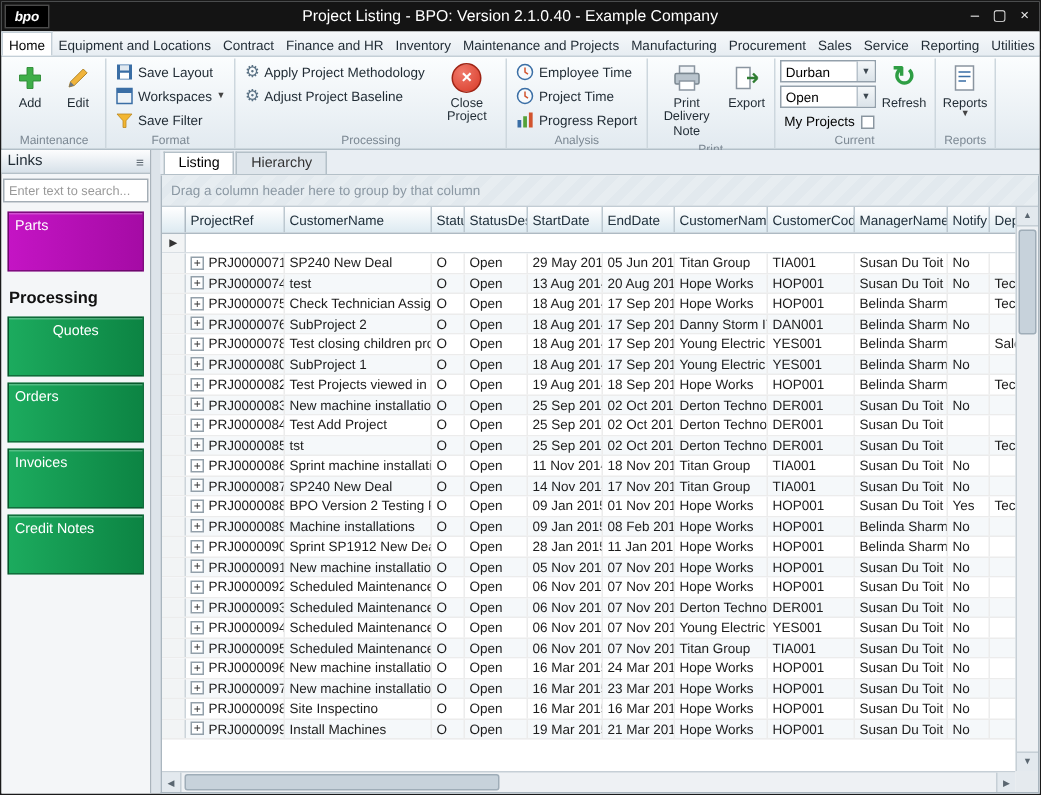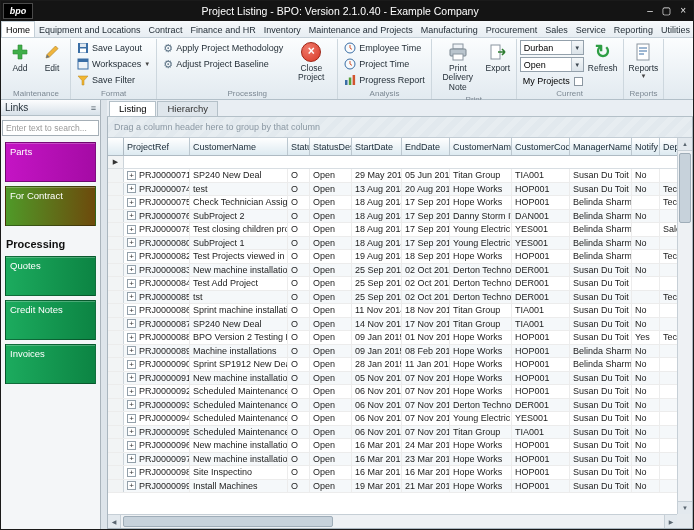--- a/index.html
+++ b/index.html
@@ -305,27 +305,27 @@
     <div class="sidebar">
       <div class="links-header">
         <span>Links</span>
         <span class="links-menu">≡</span>
       </div>
       <div class="searchwrap">
         <input class="search-input" placeholder="Enter text to search..." style="">
       </div>
       <div class="tiles">
           <div class="tile" style="background: linear-gradient(to right, rgb(196, 20, 196), rgb(165, 11, 165));">Parts</div>
-          <div class="tile" style="background: linear-gradient(to right, rgb(79, 154, 40), rgb(109, 74, 12));">For Contract</div>
         </div>
       <div class="section-label">Processing</div>
       <div class="tiles">
-          <div class="tile" style="background: linear-gradient(to right, rgb(28, 171, 94), rgb(12, 132, 67));">Quotes</div>
+          <div class="tile" style="background: linear-gradient(to right, rgb(28, 171, 94), rgb(12, 132, 67)); text-align: center;">Quotes</div>
+          <div class="tile" style="background: linear-gradient(to right, rgb(28, 171, 94), rgb(12, 132, 67));">Orders</div>
+          <div class="tile" style="background: linear-gradient(to right, rgb(28, 171, 94), rgb(12, 132, 67));">Invoices</div>
           <div class="tile" style="background: linear-gradient(to right, rgb(28, 171, 94), rgb(12, 132, 67));">Credit Notes</div>
-          <div class="tile" style="background: linear-gradient(to right, rgb(28, 171, 94), rgb(12, 132, 67));">Invoices</div>
         </div>
     </div>
 
     <div class="splitter"></div>
 
     <div class="main">
       <div class="doc-tabs">
         <div class="doc-tab active">Listing</div>
         <div class="doc-tab">Hierarchy</div>
       </div>

